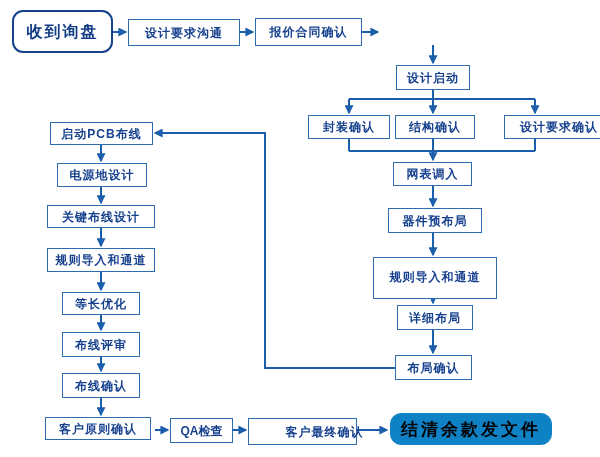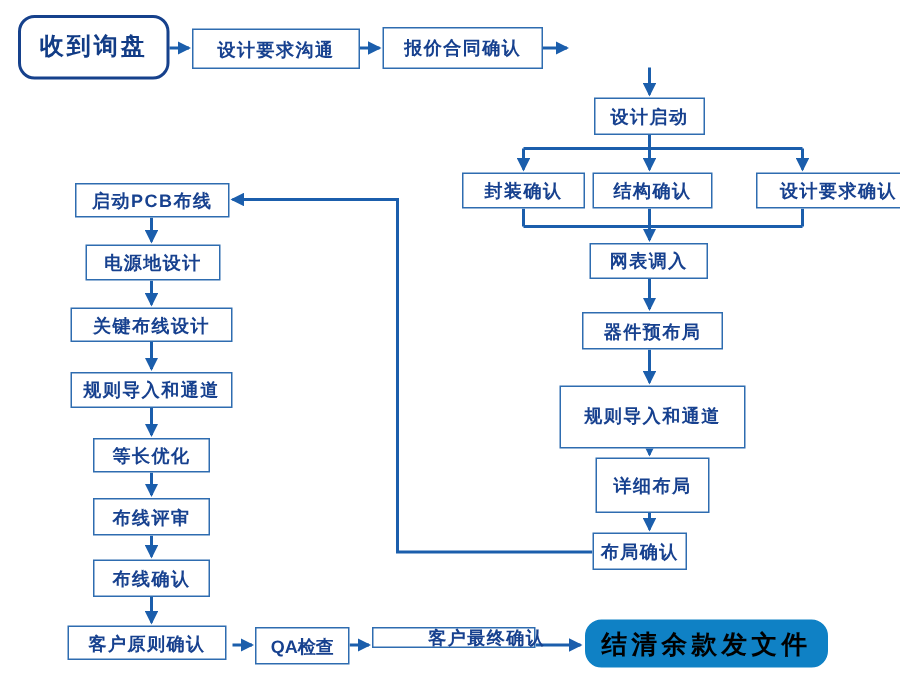--- a/index.html
+++ b/index.html
@@ -101,39 +101,39 @@
   <div class="node" style="left:395px; top:115px; width:80px; height:24px;">结构确认</div>
 
   <div class="node" style="left:504px; top:115px; width:110px; height:24px;">设计要求确认</div>
 
   <div class="node" style="left:393px; top:162px; width:79px; height:24px;">网表调入</div>
 
   <div class="node" style="left:388px; top:208px; width:94px; height:25px;">器件预布局</div>
 
   <div class="node" style="left:373px; top:257px; width:124px; height:42px;font-family:Liberation Mono, monospace;">规则导入和通道</div>
 
-  <div class="node" style="left:397px; top:305px; width:76px; height:37px;">详细布局</div>
+  <div class="node" style="left:397px; top:305px; width:76px; height:25px;">详细布局</div>
 
-  <div class="node" style="left:395px; top:355px; width:63px; height:25px;">布局确认</div>
+  <div class="node" style="left:395px; top:355px; width:77px; height:25px;">布局确认</div>
 
   <div class="node" style="left:57px; top:163px; width:90px; height:24px;">电源地设计</div>
 
   <div class="node" style="left:50px; top:122px; width:103px; height:23px;">启动PCB布线</div>
 
   <div class="node" style="left:47px; top:205px; width:108px; height:23px;">关键布线设计</div>
 
   <div class="node" style="left:47px; top:248px; width:108px; height:24px;">规则导入和通道</div>
 
   <div class="node" style="left:62px; top:292px; width:78px; height:23px;">等长优化</div>
 
   <div class="node" style="left:62px; top:332px; width:78px; height:25px;">布线评审</div>
 
   <div class="node" style="left:62px; top:373px; width:78px; height:25px;">布线确认</div>
 
   <div class="node" style="left:45px; top:417px; width:106px; height:23px;">客户原则确认</div>
 
   <div class="node" style="left:170px; top:418px; width:63px; height:25px; letter-spacing:0;">QA检查</div>
 
-  <div class="node" style="left:248px; top:418px; width:109px; height:14px;padding-left:44px;">客户最终确认</div>
+  <div class="node" style="left:248px; top:418px; width:109px; height:27px;padding-left:44px;">客户最终确认</div>
 
   <div class="node terminal-end" style="left:390px; top:413px; width:162px; height:32px;">结清余款发文件</div>
 
 </div>
 
 </body></html>

